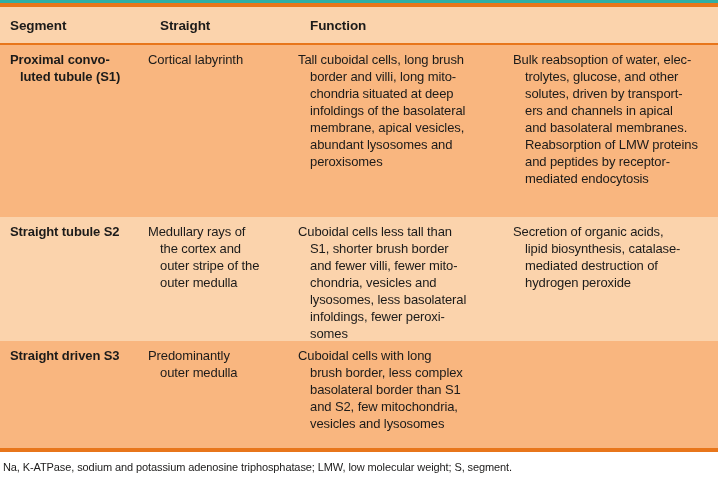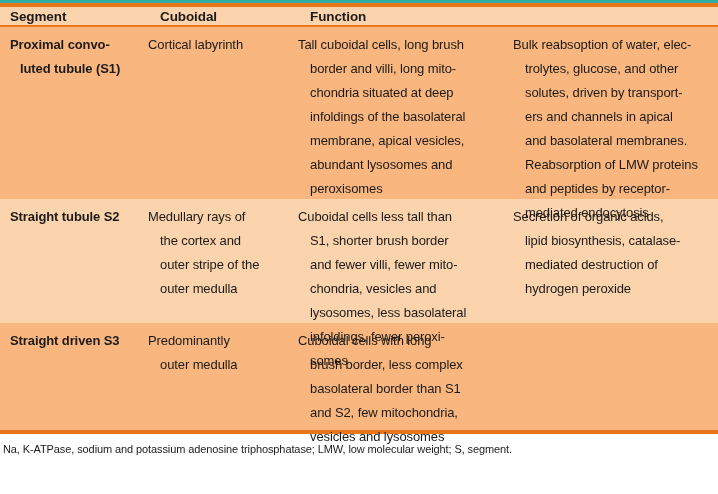--- a/index.html
+++ b/index.html
@@ -20,39 +20,39 @@
     position: relative;
   }
   .teal-strip { height: 3px; background: var(--teal); }
   .top-border { height: 4px; background: var(--border_orange); }
 
   .grid-cols {
     display: grid;
     grid-template-columns: 148px 150px 215px 1fr;
   }
   .header-row {
-    height: 20px;
+    height: 38px;
     background: var(--row_light);
     border-bottom: 2px solid var(--border_orange);
     align-items: center;
     font-weight: bold;
     font-size: 13.5px;
     color: var(--text_dark);
     letter-spacing: -0.1px;
   }
   .header-cell { padding-left: 12px; }
   .header-cell.first { padding-left: 10px; }
 
   .row-1 { background: var(--row_medium); height: 172px; }
   .row-2 { background: var(--row_light);  height: 124px; }
   .row-3 { background: var(--row_medium); height: 107px; }
 
   .cell {
     font-size: 13px;
-    line-height: 24px;
+    line-height: 17px;
     color: var(--text_dark);
     padding-top: 6px;
     padding-right: 6px;
     white-space: pre-line;
     letter-spacing: -0.1px;
   }
   .cell.seg  { font-weight: bold; padding-left: 20px; text-indent: -10px; }
   .cell.hang { padding-left: 12px; text-indent: -12px; }
 
   .bottom-border { height: 4px; background: var(--border_orange); }
@@ -66,21 +66,21 @@
 </style>
 </head>
 <body>
 
 <div class="page">
   <div class="teal-strip"></div>
   <div class="top-border"></div>
 
   <div class="grid-cols header-row">
     <div class="header-cell first">Segment</div>
-    <div class="header-cell">Cuboidal</div>
+    <div class="header-cell">Straight</div>
     <div class="header-cell">Function</div>
   </div>
 
   <div class="grid-cols row-1">
     <div class="cell seg">Proximal convo-
 luted tubule (S1)</div>
     <div class="cell hang">Cortical labyrinth</div>
     <div class="cell hang">Tall cuboidal cells, long brush
 border and villi, long mito-
 chondria situated at deep

